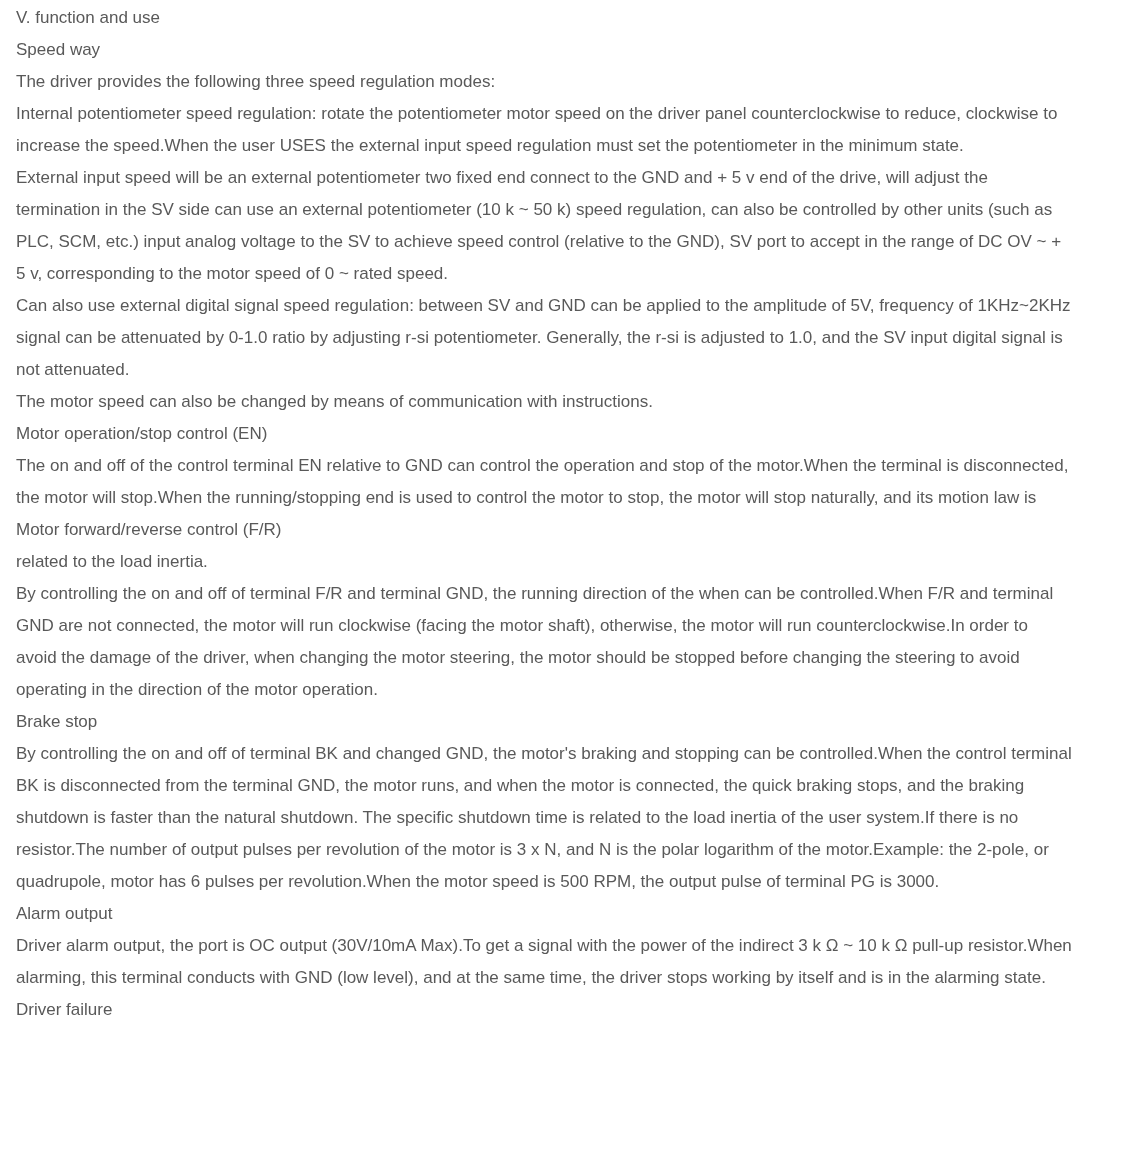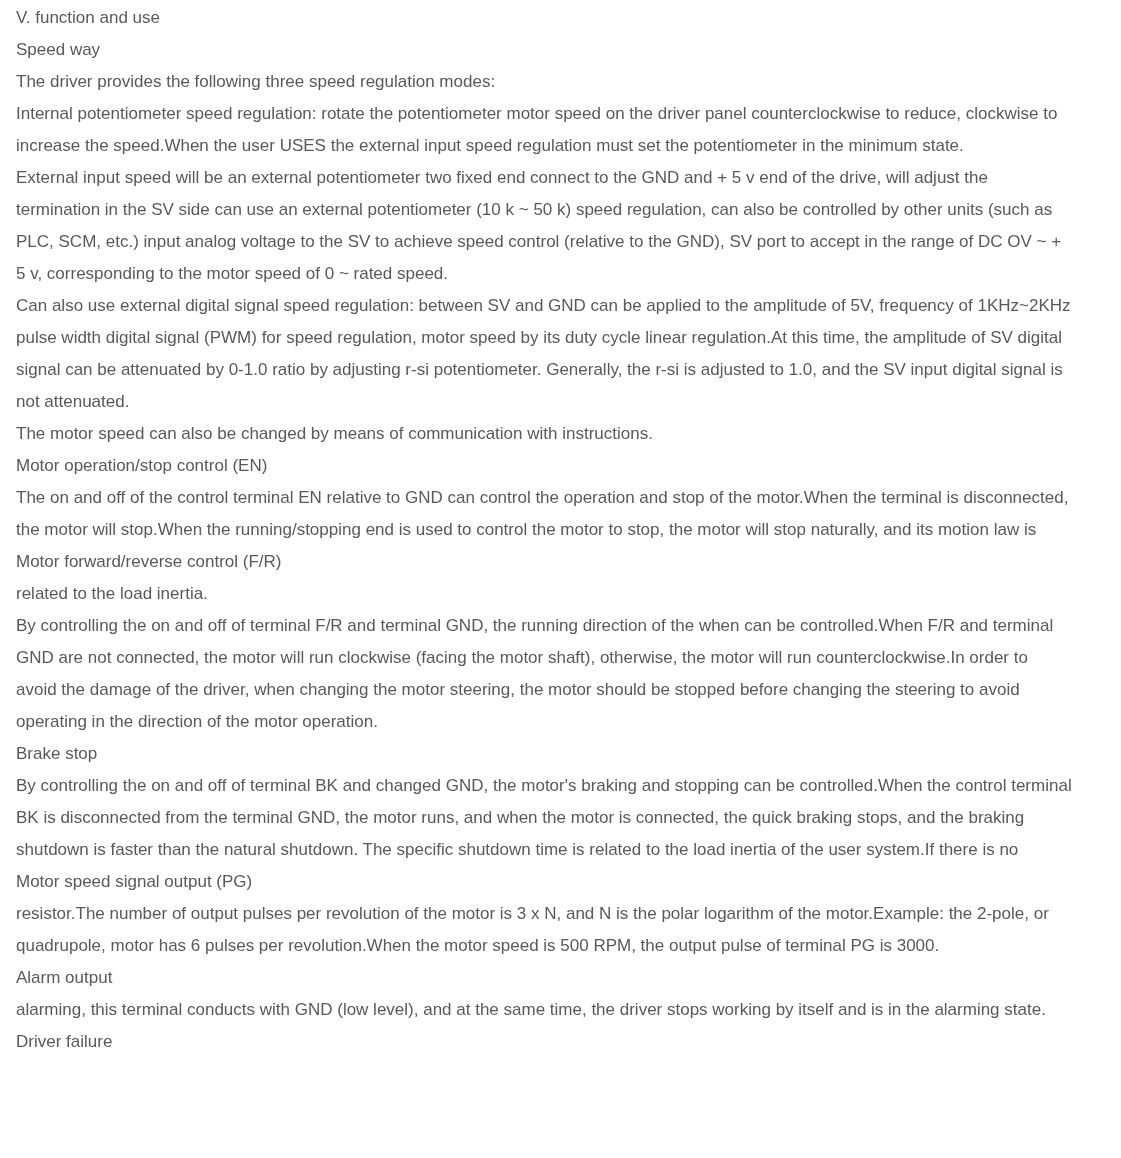--- a/index.html
+++ b/index.html
@@ -34,37 +34,36 @@
       <div class="line">V. function and use</div>
       <div class="line">Speed way</div>
       <div class="line">The driver provides the following three speed regulation modes:</div>
       <div class="line">Internal potentiometer speed regulation: rotate the potentiometer motor speed on the driver panel counterclockwise to reduce, clockwise to</div>
       <div class="line">increase the speed.When the user USES the external input speed regulation must set the potentiometer in the minimum state.</div>
       <div class="line">External input speed will be an external potentiometer two fixed end connect to the GND and + 5 v end of the drive, will adjust the</div>
       <div class="line">termination in the SV side can use an external potentiometer (10 k ~ 50 k) speed regulation, can also be controlled by other units (such as</div>
       <div class="line">PLC, SCM, etc.) input analog voltage to the SV to achieve speed control (relative to the GND), SV port to accept in the range of DC OV ~ +</div>
       <div class="line">5 v, corresponding to the motor speed of 0 ~ rated speed.</div>
       <div class="line">Can also use external digital signal speed regulation: between SV and GND can be applied to the amplitude of 5V, frequency of 1KHz~2KHz</div>
-      <div class="line">pulse width digital signal (PWM) for speed regulation, motor speed by its duty cycle linear regulation.At this time, the amplitude of SV digital</div>
       <div class="line">signal can be attenuated by 0-1.0 ratio by adjusting r-si potentiometer. Generally, the r-si is adjusted to 1.0, and the SV input digital signal is</div>
       <div class="line">not attenuated.</div>
       <div class="line">The motor speed can also be changed by means of communication with instructions.</div>
       <div class="line">Motor operation/stop control (EN)</div>
       <div class="line">The on and off of the control terminal EN relative to GND can control the operation and stop of the motor.When the terminal is disconnected,</div>
       <div class="line">the motor will stop.When the running/stopping end is used to control the motor to stop, the motor will stop naturally, and its motion law is</div>
       <div class="line">Motor forward/reverse control (F/R)</div>
       <div class="line">related to the load inertia.</div>
       <div class="line">By controlling the on and off of terminal F/R and terminal GND, the running direction of the when can be controlled.When F/R and terminal</div>
       <div class="line">GND are not connected, the motor will run clockwise (facing the motor shaft), otherwise, the motor will run counterclockwise.In order to</div>
       <div class="line">avoid the damage of the driver, when changing the motor steering, the motor should be stopped before changing the steering to avoid</div>
       <div class="line">operating in the direction of the motor operation.</div>
       <div class="line">Brake stop</div>
       <div class="line">By controlling the on and off of terminal BK and changed GND, the motor's braking and stopping can be controlled.When the control terminal</div>
       <div class="line">BK is disconnected from the terminal GND, the motor runs, and when the motor is connected, the quick braking stops, and the braking</div>
       <div class="line">shutdown is faster than the natural shutdown. The specific shutdown time is related to the load inertia of the user system.If there is no</div>
-      <div class="line">Motor speed signal output (PG)</div>
       <div class="line">resistor.The number of output pulses per revolution of the motor is 3 x N, and N is the polar logarithm of the motor.Example: the 2-pole, or</div>
       <div class="line">quadrupole, motor has 6 pulses per revolution.When the motor speed is 500 RPM, the output pulse of terminal PG is 3000.</div>
       <div class="line">Alarm output</div>
+      <div class="line">Driver alarm output, the port is OC output (30V/10mA Max).To get a signal with the power of the indirect 3 k Ω ~ 10 k Ω pull-up resistor.When</div>
       <div class="line">alarming, this terminal conducts with GND (low level), and at the same time, the driver stops working by itself and is in the alarming state.</div>
       <div class="line">Driver failure</div>
     </div>
 </main>
 
 </body></html>

